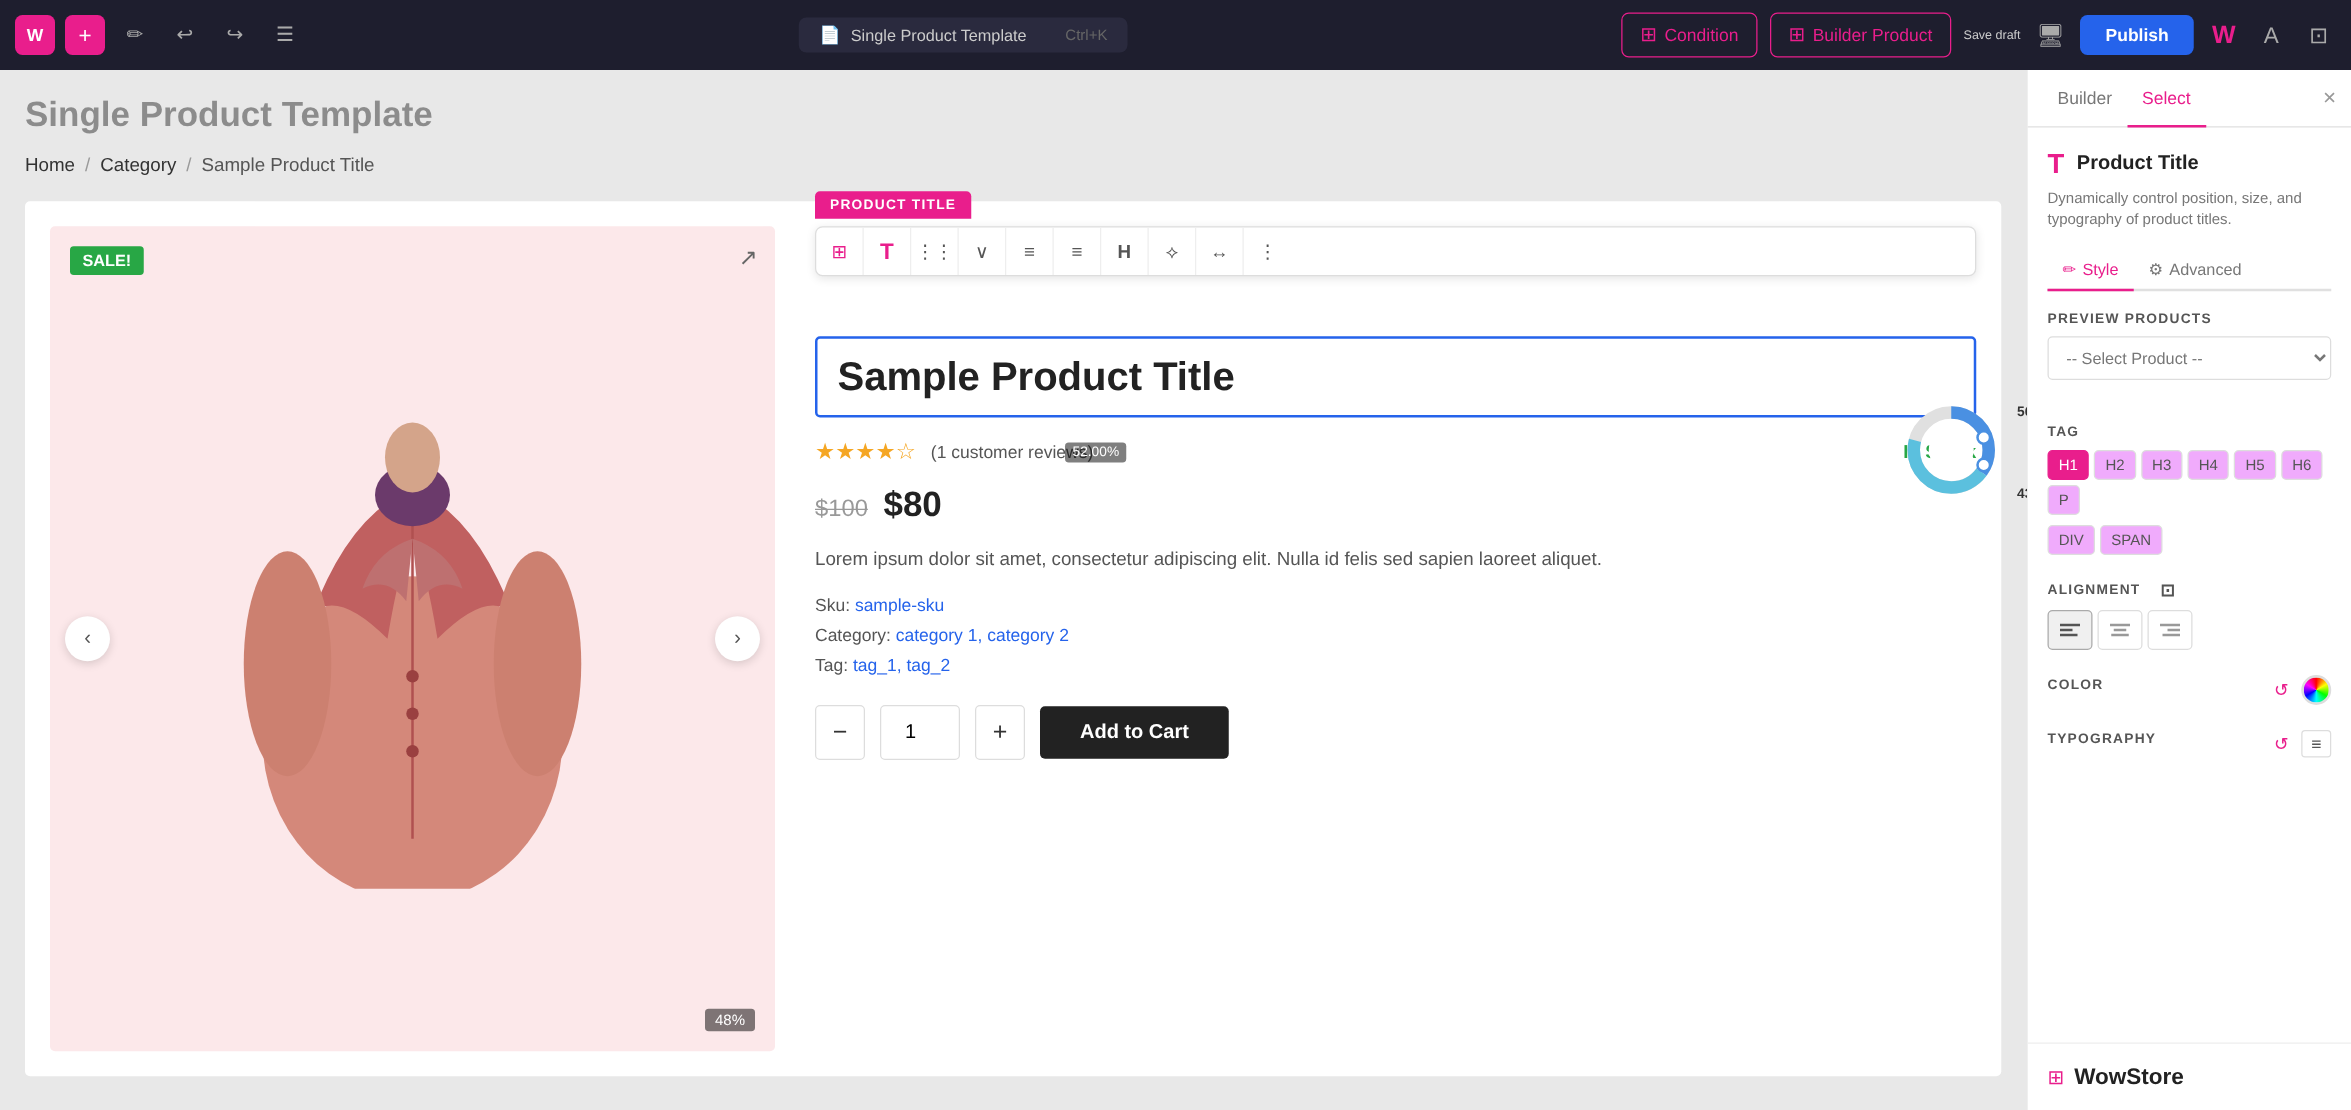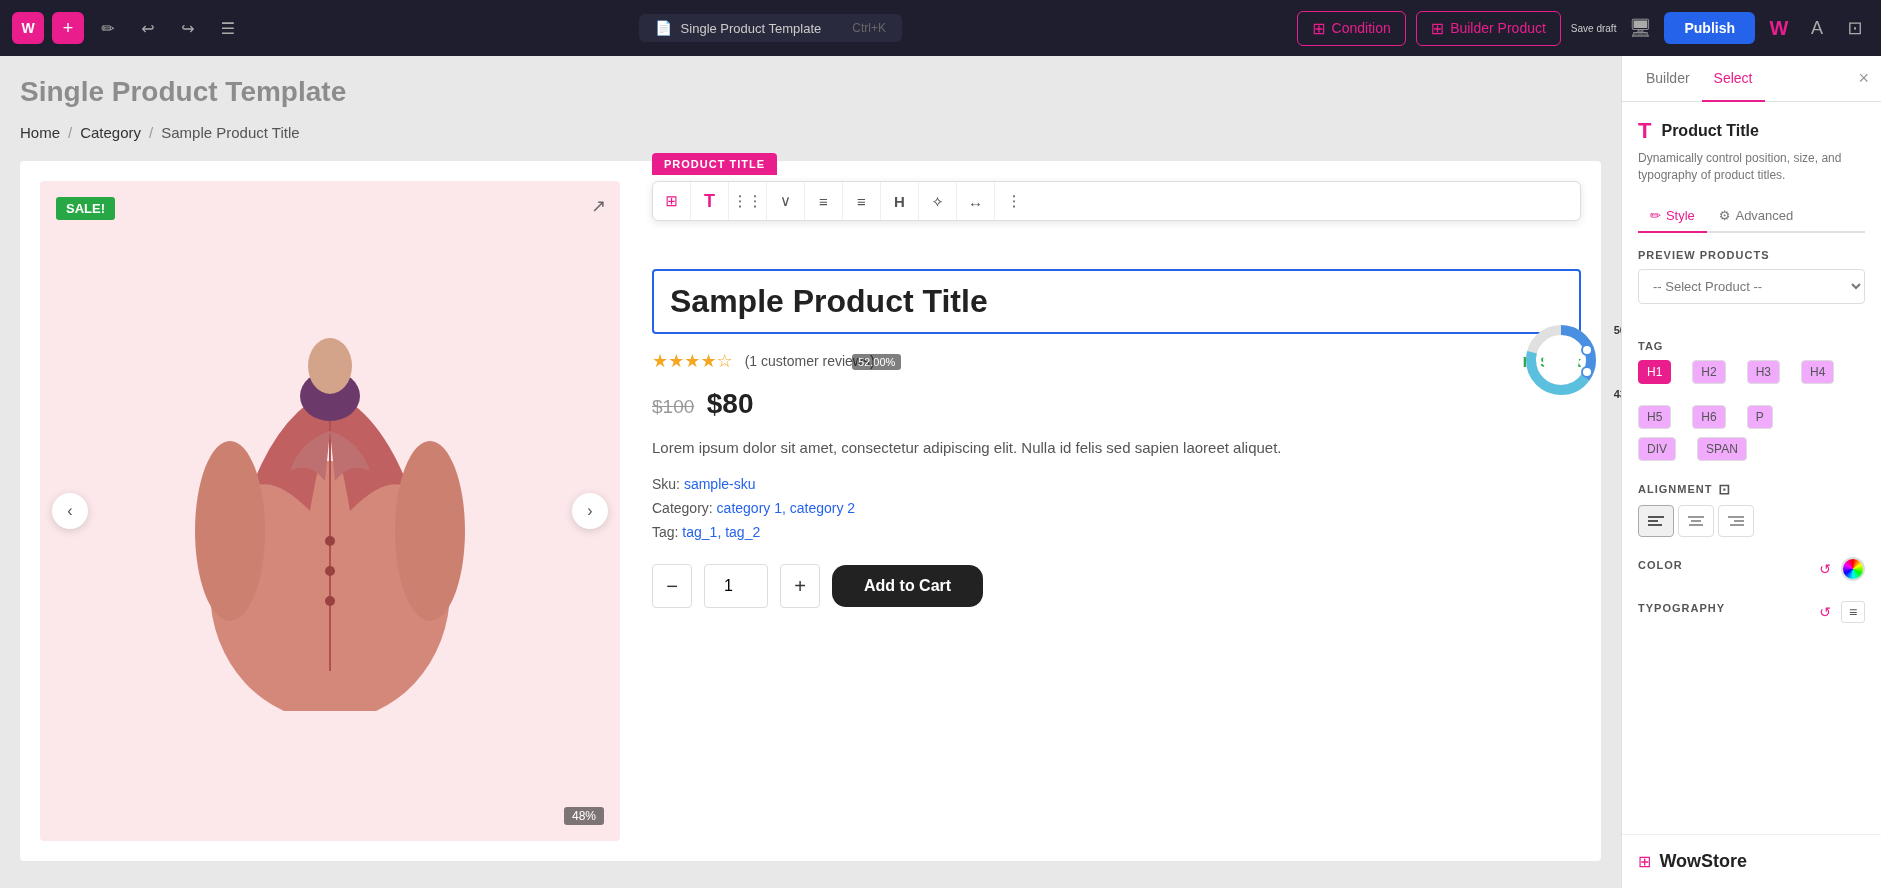--- a/index.html
+++ b/index.html
@@ -307,21 +307,21 @@
       width: 64px; height: 44px;
       border: 1px solid #ddd;
       border-radius: 4px;
       text-align: center;
       font-size: 16px;
     }
     .add-to-cart-btn {
       background: #222;
       color: white;
       border: none;
-      border-radius: 14px;
+      border-radius: 4px;
       padding: 12px 32px;
       font-size: 16px;
       font-weight: 600;
       cursor: pointer;
     }
 
     
     .right-panel {
       width: 260px;
       background: white;
@@ -428,21 +428,21 @@
       font-size: 13px;
       color: #777;
       background: white;
       margin-bottom: 16px;
     }
 
     
     .tag-grid {
       display: flex;
       flex-wrap: wrap;
-      gap: 21px;
+      gap: 4px;
       margin-bottom: 8px;
     }
     .tag-btn {
       padding: 4px 8px;
       font-size: 12px;
       border: 1px solid #ddd;
       border-radius: 4px;
       cursor: pointer;
       background: #f0abfc;
       color: #555;
@@ -750,21 +750,21 @@
           <button class="tag-btn">H6</button>
           <button class="tag-btn">P</button>
         </div>
         <div class="tag-grid">
           <button class="tag-btn">DIV</button>
           <button class="tag-btn">SPAN</button>
         </div>
       </div>
 
       <div class="panel-section">
-        <div class="section-label" style="display:flex; align-items:center; gap:6px;">
+        <div class="section-label" style="display:flex; align-items:center; gap:16px;">
           <span>ALIGNMENT</span>
           <span style="font-size:14px; color:#555;">⊡</span>
         </div>
         <div class="alignment-row">
           <button class="align-btn active">
             <svg width="16" height="12" viewBox="0 0 16 12">
                 <line x1="0" y1="2" x2="16" y2="2" stroke="#555" stroke-width="2"></line>
                 <line x1="0" y1="6" x2="10" y2="6" stroke="#555" stroke-width="2"></line>
                 <line x1="0" y1="10" x2="14" y2="10" stroke="#555" stroke-width="2"></line>
               </svg>

